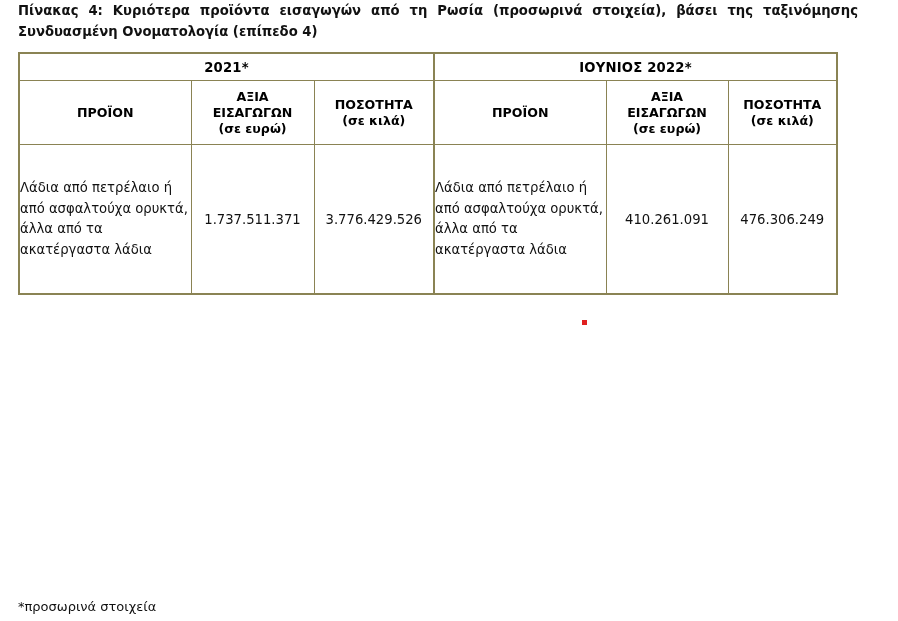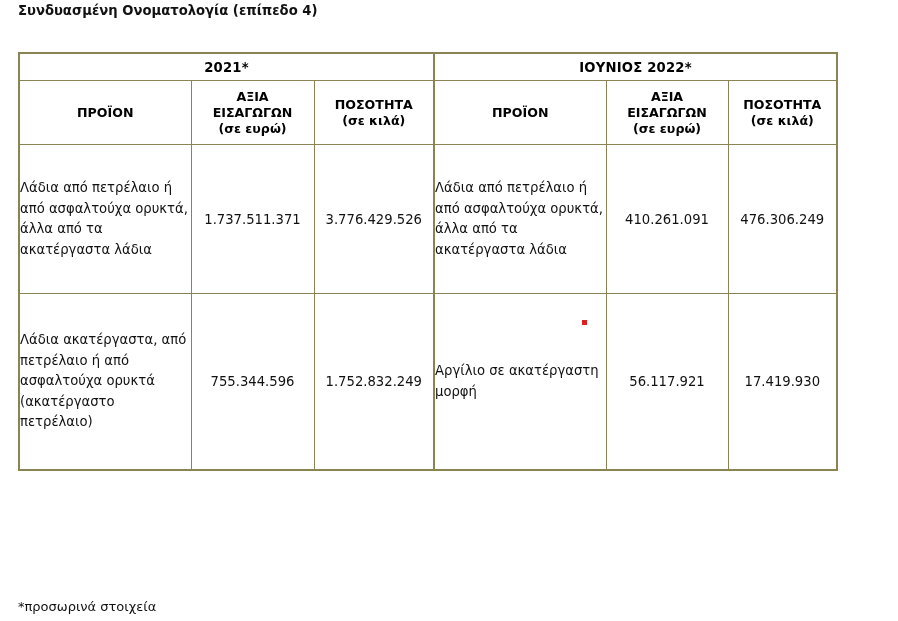--- a/index.html
+++ b/index.html
@@ -134,20 +134,21 @@
     color: #111111;
     white-space: nowrap;
   }
 </style>
 </head>
 <body>
 
 <div class="page">
 
   <div class="title-block">
+    <span class="title-line1">Πίνακας 4: Κυριότερα προϊόντα εισαγωγών από τη Ρωσία (προσωρινά στοιχεία), βάσει της ταξινόμησης</span>
     <span class="title-line2">Συνδυασμένη Ονοματολογία (επίπεδο 4)</span>
   </div>
 
   <div class="table-wrap">
     <table class="data-table">
       <colgroup>
         <col class="c1">
           <col class="c2">
           <col class="c3">
         <col class="c4">
@@ -191,28 +192,20 @@
         <tr class="data-row-1">
           <td class="row-product">Λάδια από πετρέλαιο ή από ασφαλτούχα ορυκτά, άλλα από τα ακατέργαστα λάδια</td>
           <td class="row-value">1.737.511.371</td>
           <td class="row-value sep-left">3.776.429.526</td>
           <td class="row-product sep-right">Λάδια από πετρέλαιο ή από ασφαλτούχα ορυκτά, άλλα από τα ακατέργαστα λάδια</td>
           <td class="row-value">410.261.091</td>
           <td class="row-value">476.306.249</td>
         </tr>
 
 
-        <tr class="data-row-3">
-          <td class="row-product">Λάδια ακατέργαστα, από πετρέλαιο ή από ασφαλτούχα ορυκτά (ακατέργαστο πετρέλαιο)</td>
-          <td class="row-value">755.344.596</td>
-          <td class="row-value sep-left">1.752.832.249</td>
-          <td class="row-product sep-right">Αργίλιο σε ακατέργαστη μορφή</td>
-          <td class="row-value">56.117.921</td>
-          <td class="row-value">17.419.930</td>
-        </tr>
 
       </tbody>
     </table>
   </div>
 
   <div class="red-marker"></div>
 
   <div class="footnote">*προσωρινά στοιχεία</div>
 
 </div>

